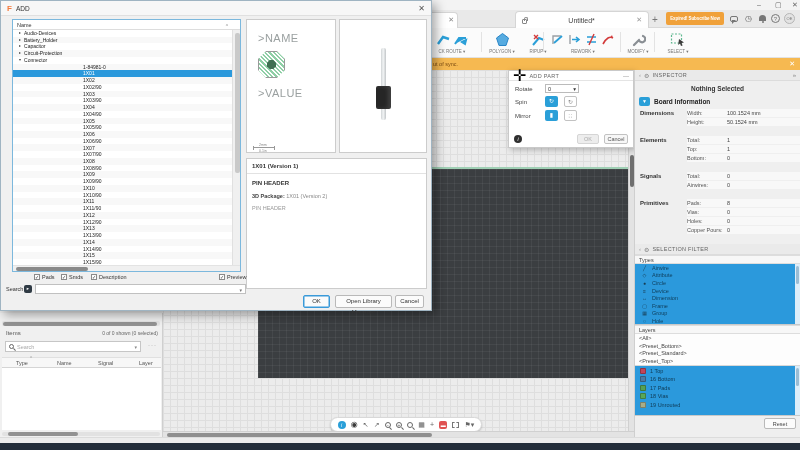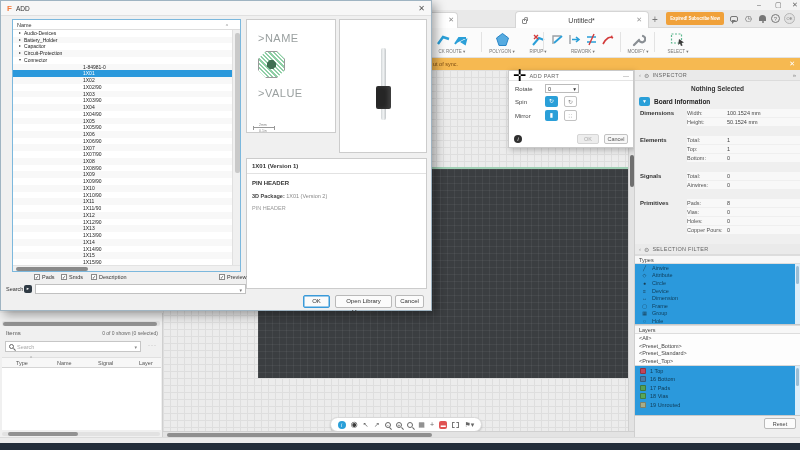--- a/index.html
+++ b/index.html
@@ -143,21 +143,21 @@
   .trow { height:6.74px; font-size:5px; color:#222; line-height:6.7px; white-space:nowrap; display:flex; align-items:center; }
   .trow:nth-child(even) { background:#f8f8f8; }
   .trow.lvl0 { padding-left:6px; gap:3px; }
   .trow.lvl1 { padding-left:70px; }
   .trow .tw { font-size:4px; color:#444; }
   .trow.selected { background:#2b99dc; color:#fff; }
   .tree-vscroll { position:absolute; right:0; top:10px; width:8px; height:236px; background:#f0f0f0; border-left:1px solid #e0e0e0; }
   .tree-vscroll .t { position:absolute; left:1.5px; top:3px; width:5px; height:140px; background:#c9c9c9; border-radius:2px; }
   .tree-hscroll { position:absolute; left:0; bottom:0; width:227px; height:6px; background:#f0f0f0; border-top:1px solid #e3e3e3; }
   .tree-hscroll .t { position:absolute; left:3px; top:1px; width:72px; height:4px; background:#8a8a8a; border-radius:2px; }
-  .fp-panel { position:absolute; left:245px; top:18px; width:90px; height:114px; background:#fff; border:1px solid #ccc; }
+  .fp-panel { position:absolute; left:245px; top:18px; width:90px; height:134px; background:#fff; border:1px solid #ccc; }
   .fp-text { font-size:11px; color:#9aa0a0; letter-spacing:0.5px; margin-left:11px; }
   .fp-name { margin-top:12px; }
   .fp-value { margin-top:9px; }
   .pad-oct { margin:7px 0 0 11px; width:27px; height:27px; position:relative;
     clip-path:polygon(30% 0,70% 0,100% 30%,100% 70%,70% 100%,30% 100%,0 70%,0 30%);
     background:repeating-linear-gradient(45deg,#8fcfa6 0 1.5px,#fff 1.5px 3px); border:1px solid #9a9a9a; }
   .pad-oct .inner { position:absolute; left:8px; top:8px; width:9px; height:9px;
     clip-path:polygon(30% 0,70% 0,100% 30%,100% 70%,70% 100%,30% 100%,0 70%,0 30%);
     background:#3f6f52; }
   .fp-ruler { position:absolute; left:6px; bottom:4px; width:22px; border-top:1px solid #999; }

